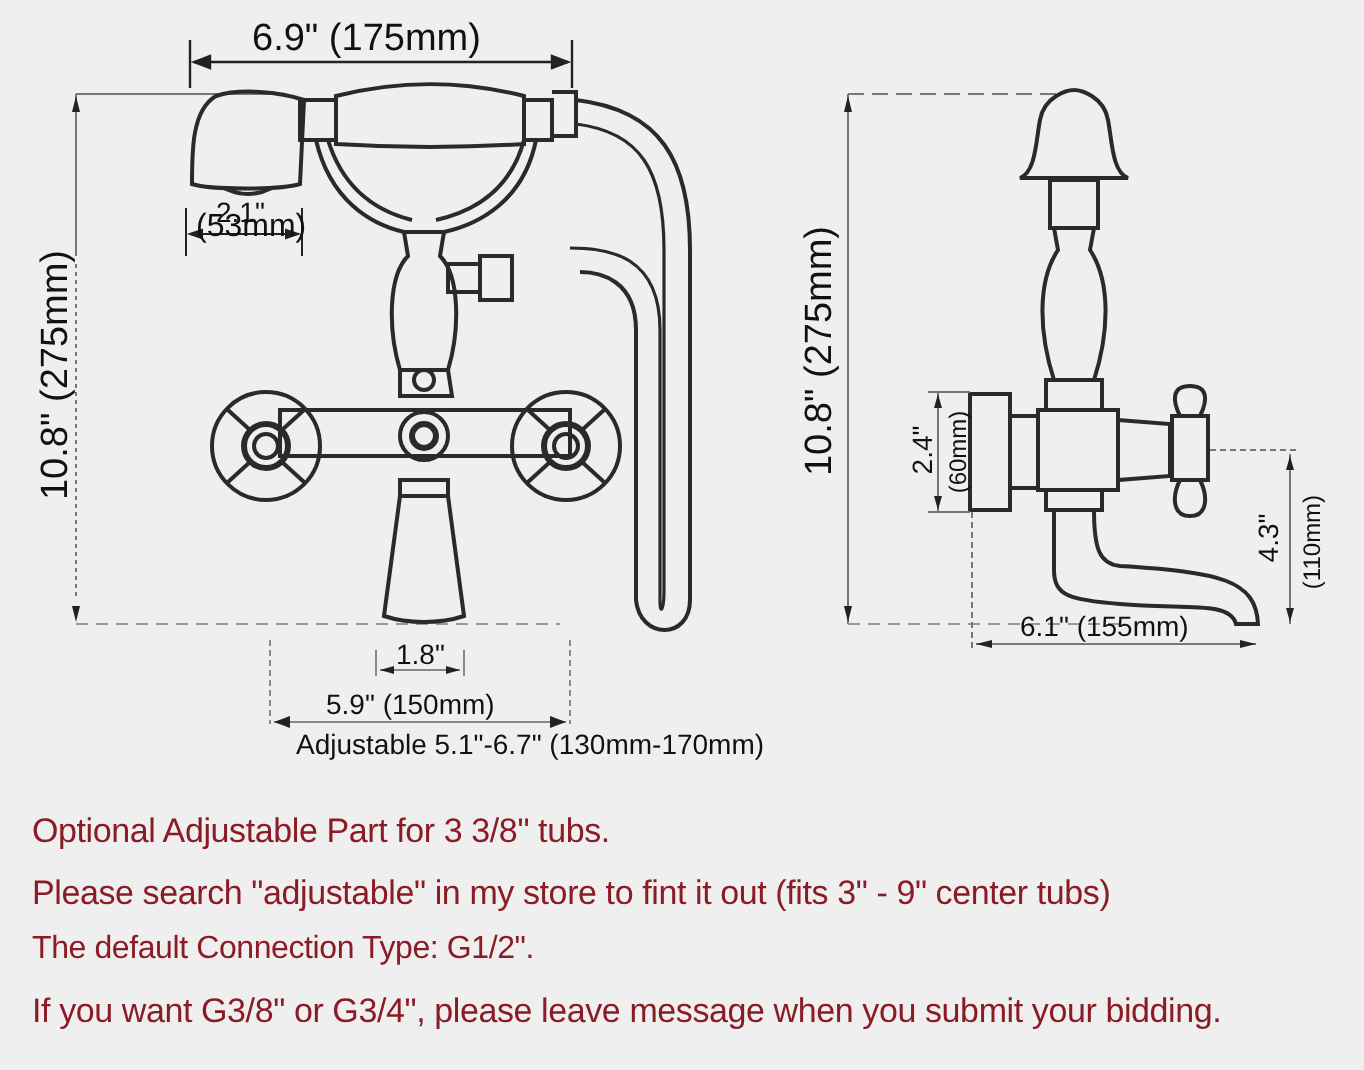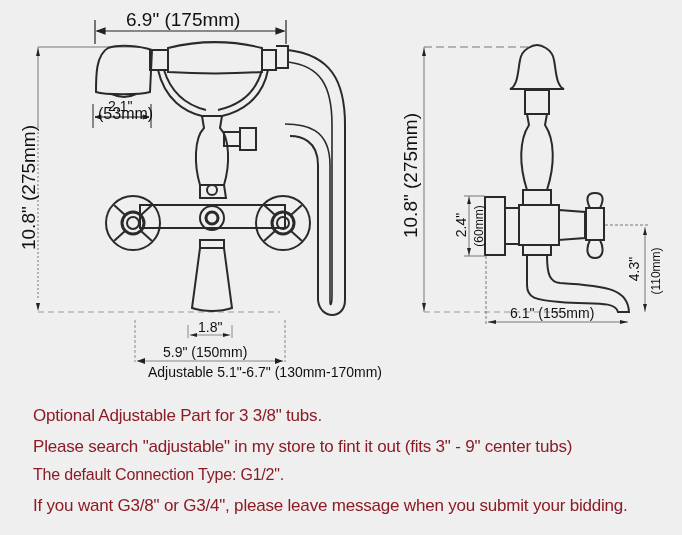--- a/index.html
+++ b/index.html
@@ -2,21 +2,21 @@
 <html><head>
 <meta charset="utf-8">
 <style>
   html, body { margin:0; padding:0; }
   body { width:682px; height:535px; background:#efefef; position:relative; overflow:hidden;
          font-family:"Liberation Sans", sans-serif; }
   #stage { position:absolute; left:0; top:0; width:682px; height:535px; }
   svg { position:absolute; left:0; top:0; }
   .dim { position:absolute; color:#111; font-family:"Liberation Sans", sans-serif; white-space:nowrap; line-height:1; }
   .rot { transform-origin:center center; transform:rotate(-90deg); }
-  .note { position:absolute; left:33px; color:#8b1b24; font-size:17px; white-space:nowrap;
+  .note { position:absolute; left:16px; color:#8b1b24; font-size:17px; white-space:nowrap;
           font-family:"Liberation Sans", sans-serif; letter-spacing:-0.2px; }
 </style>
 </head>
 <body>
 
 <div id="stage">
 
   <svg width="682" height="535" fill="none" stroke="#2a2a2a" stroke-width="2">
 
     <g stroke-width="1.2" stroke="#222">

